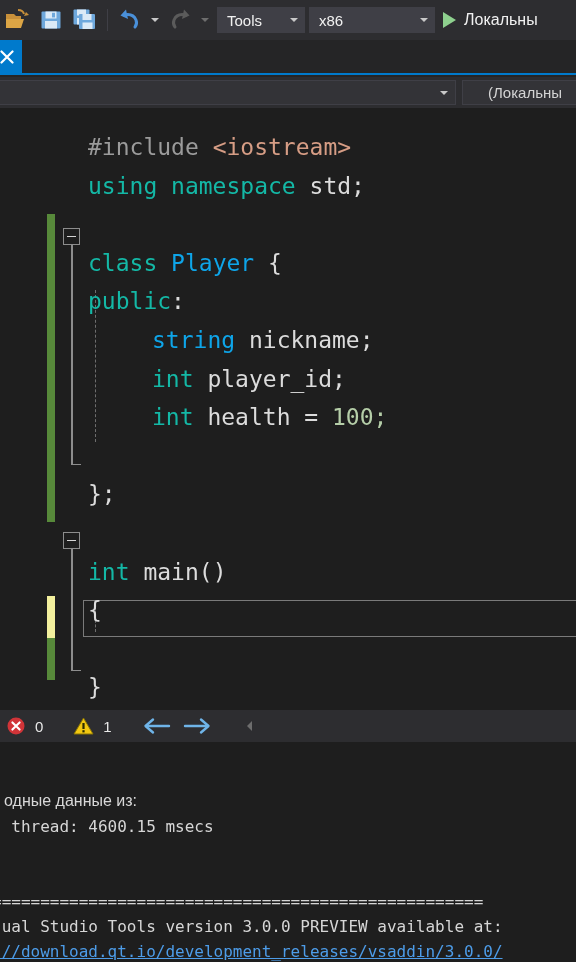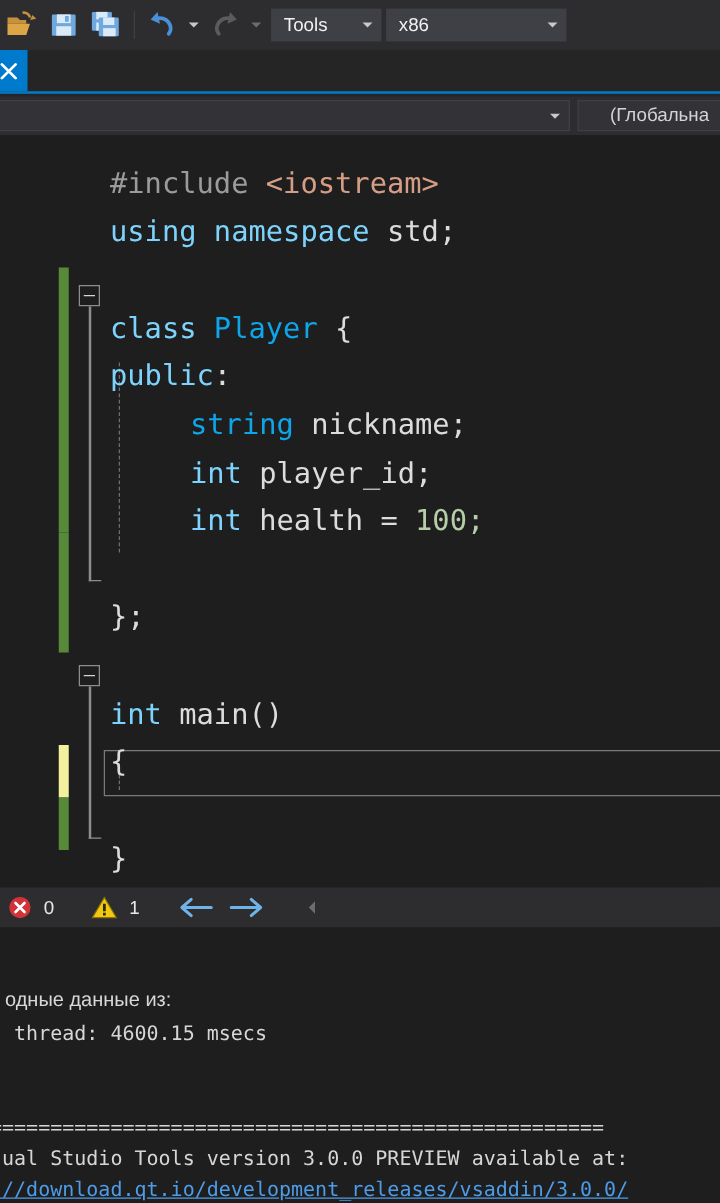--- a/index.html
+++ b/index.html
@@ -38,21 +38,21 @@
     height: 26px; background: #3f3f46; border: 1px solid #3f3f46;
     display: flex; align-items: center; flex: none; margin-left: 4px;
     color: #f1f1f1; font-size: 15px;
   }
   .combo .combo-text { padding: 0 6px 0 9px; white-space: nowrap; }
   .combo .combo-arrow {
     margin-left: auto; width: 20px; display: flex;
     align-items: center; justify-content: center;
   }
   #combo-config { width: 88px; }
-  #combo-platform { width: 144px; }
+  #combo-platform { width: 126px; }
   .run-btn {
     display: flex; align-items: center; height: 34px; margin-left: 8px;
     color: #f1f1f1; font-size: 16px; white-space: nowrap; flex: none;
   }
   .play-tri {
     width: 0; height: 0; border-top: 8px solid transparent;
     border-bottom: 8px solid transparent; border-left: 13px solid #8ed08e;
     margin-right: 8px; flex: none;
   }
 
@@ -103,21 +103,21 @@
     position: absolute; left: 0; top: 0; width: 576px; height: 602px;
     font-family: "DejaVu Sans Mono", "Liberation Mono", monospace;
     font-size: 23px; line-height: 38.6px; white-space: pre;
   }
   .cline { position: absolute; left: 0; width: 576px; height: 38.6px; }
   .ctext { position: absolute; left: 88px; top: 16px; }
 
   
   .t-pre   { color: #9b9b9b; }
   .t-str   { color: #d69d85; }
-  .t-kw    { color: #7dd3fc; }
+  .t-kw    { color: #14b8a6; }
   .t-type  { color: #0ea5e9; }
   .t-plain { color: #dcdcdc; }
   .t-num   { color: #b5cea8; }
 
   
   .chgbar { position: absolute; left: 47px; width: 8px; }
   .chg-saved { background: #57893a; }
   .chg-unsaved { background: #f3f09e; }
 
   
@@ -271,39 +271,43 @@
       </span>
     </div>
 
     <div class="combo" id="combo-platform">
       <span class="combo-text">x86</span>
       <span class="combo-arrow">
         <span class="caret-glyph"></span>
       </span>
     </div>
 
+    <div class="run-btn">
+      <span class="play-tri"></span>
+      <span>Локальны</span>
+    </div>
   </div>
 
   <div class="tabstrip">
     <div class="tab-active">
       <svg width="18" height="18" viewBox="0 0 18 18">
         <path d="M3.5 3.5 L14.5 14.5 M14.5 3.5 L3.5 14.5" stroke="#ffffff" stroke-width="2.2" stroke-linecap="round"></path>
       </svg>
     </div>
     <div class="tab-underline"></div>
   </div>
 
   <div class="navbar">
     <div class="nav-combo">
       <span class="combo-arrow">
         <span class="caret-glyph"></span>
       </span>
     </div>
     <div class="nav-combo2">
-      <span class="combo-text">(Глобальна</span>
+      <span class="combo-text">(Локальны</span>
     </div>
   </div>
 
   <div class="editor">
 
     <div class="chgbar chg-saved" style="top:106px;height:212px;"></div>
     <div class="chgbar chg-saved" style="top:318px;height:96px;"></div>
     <div class="chgbar chg-unsaved" style="top:488px;height:42px;"></div>
     <div class="chgbar chg-saved" style="top:530px;height:42px;"></div>
 

